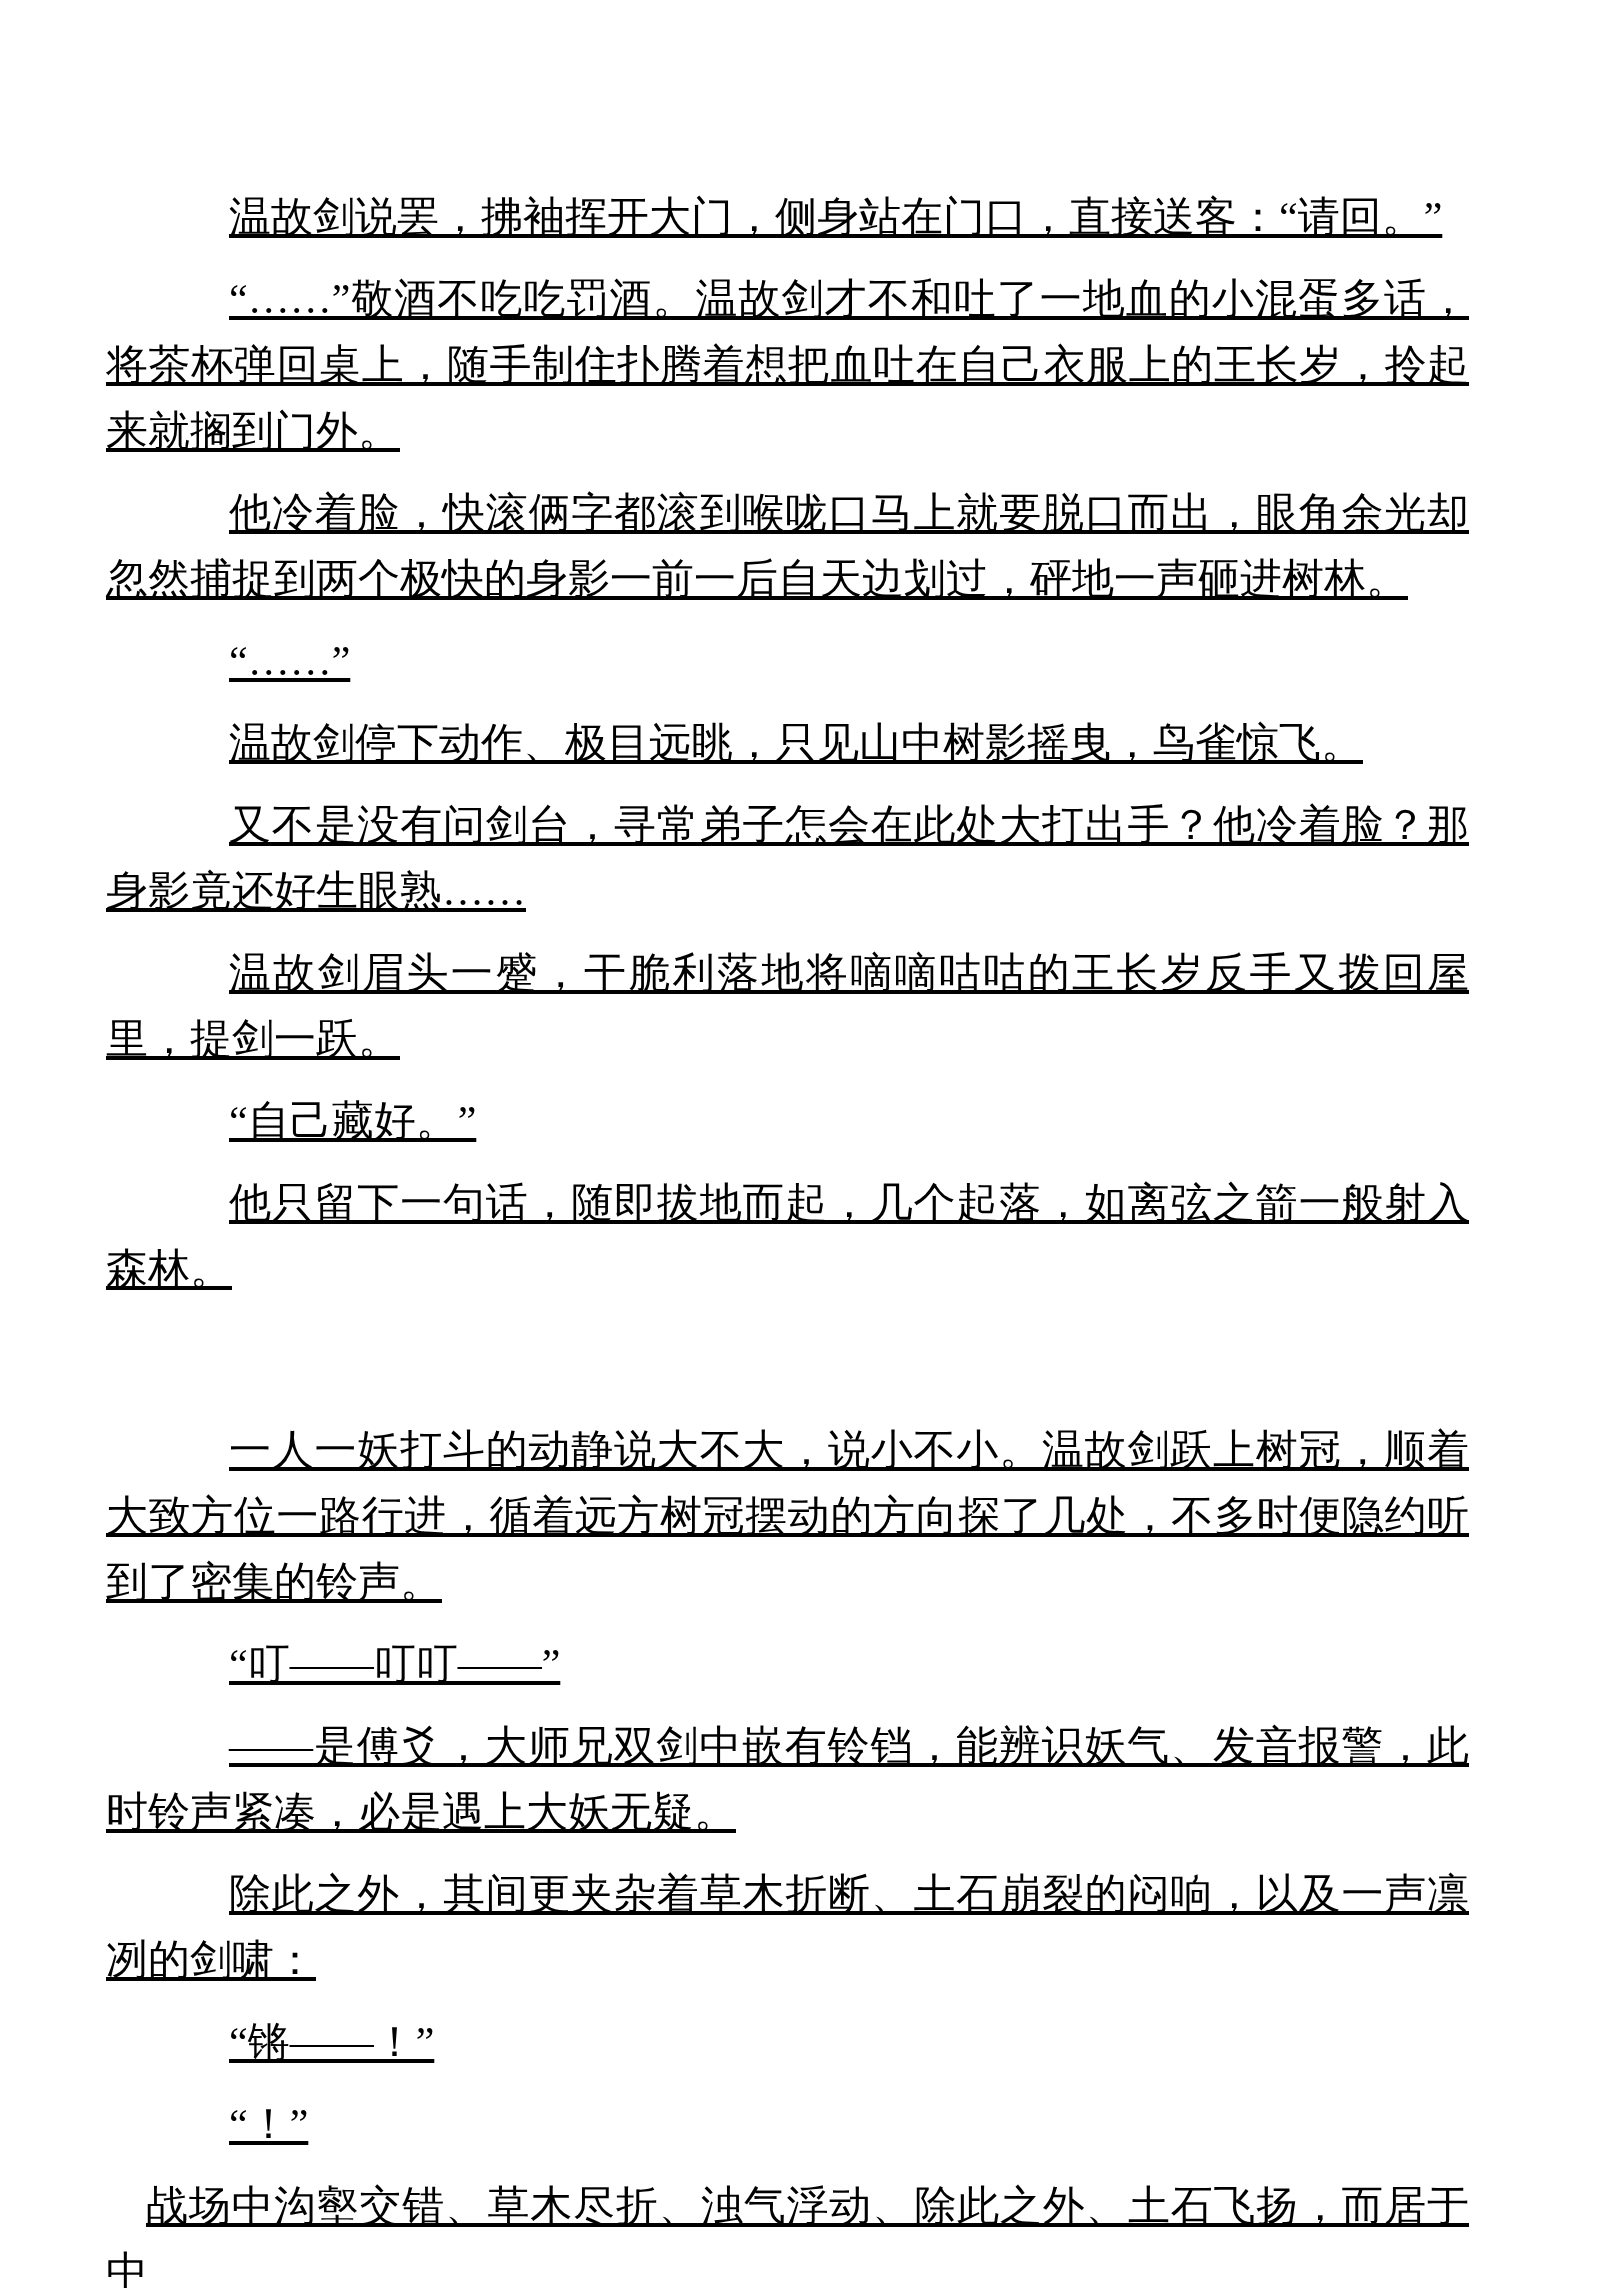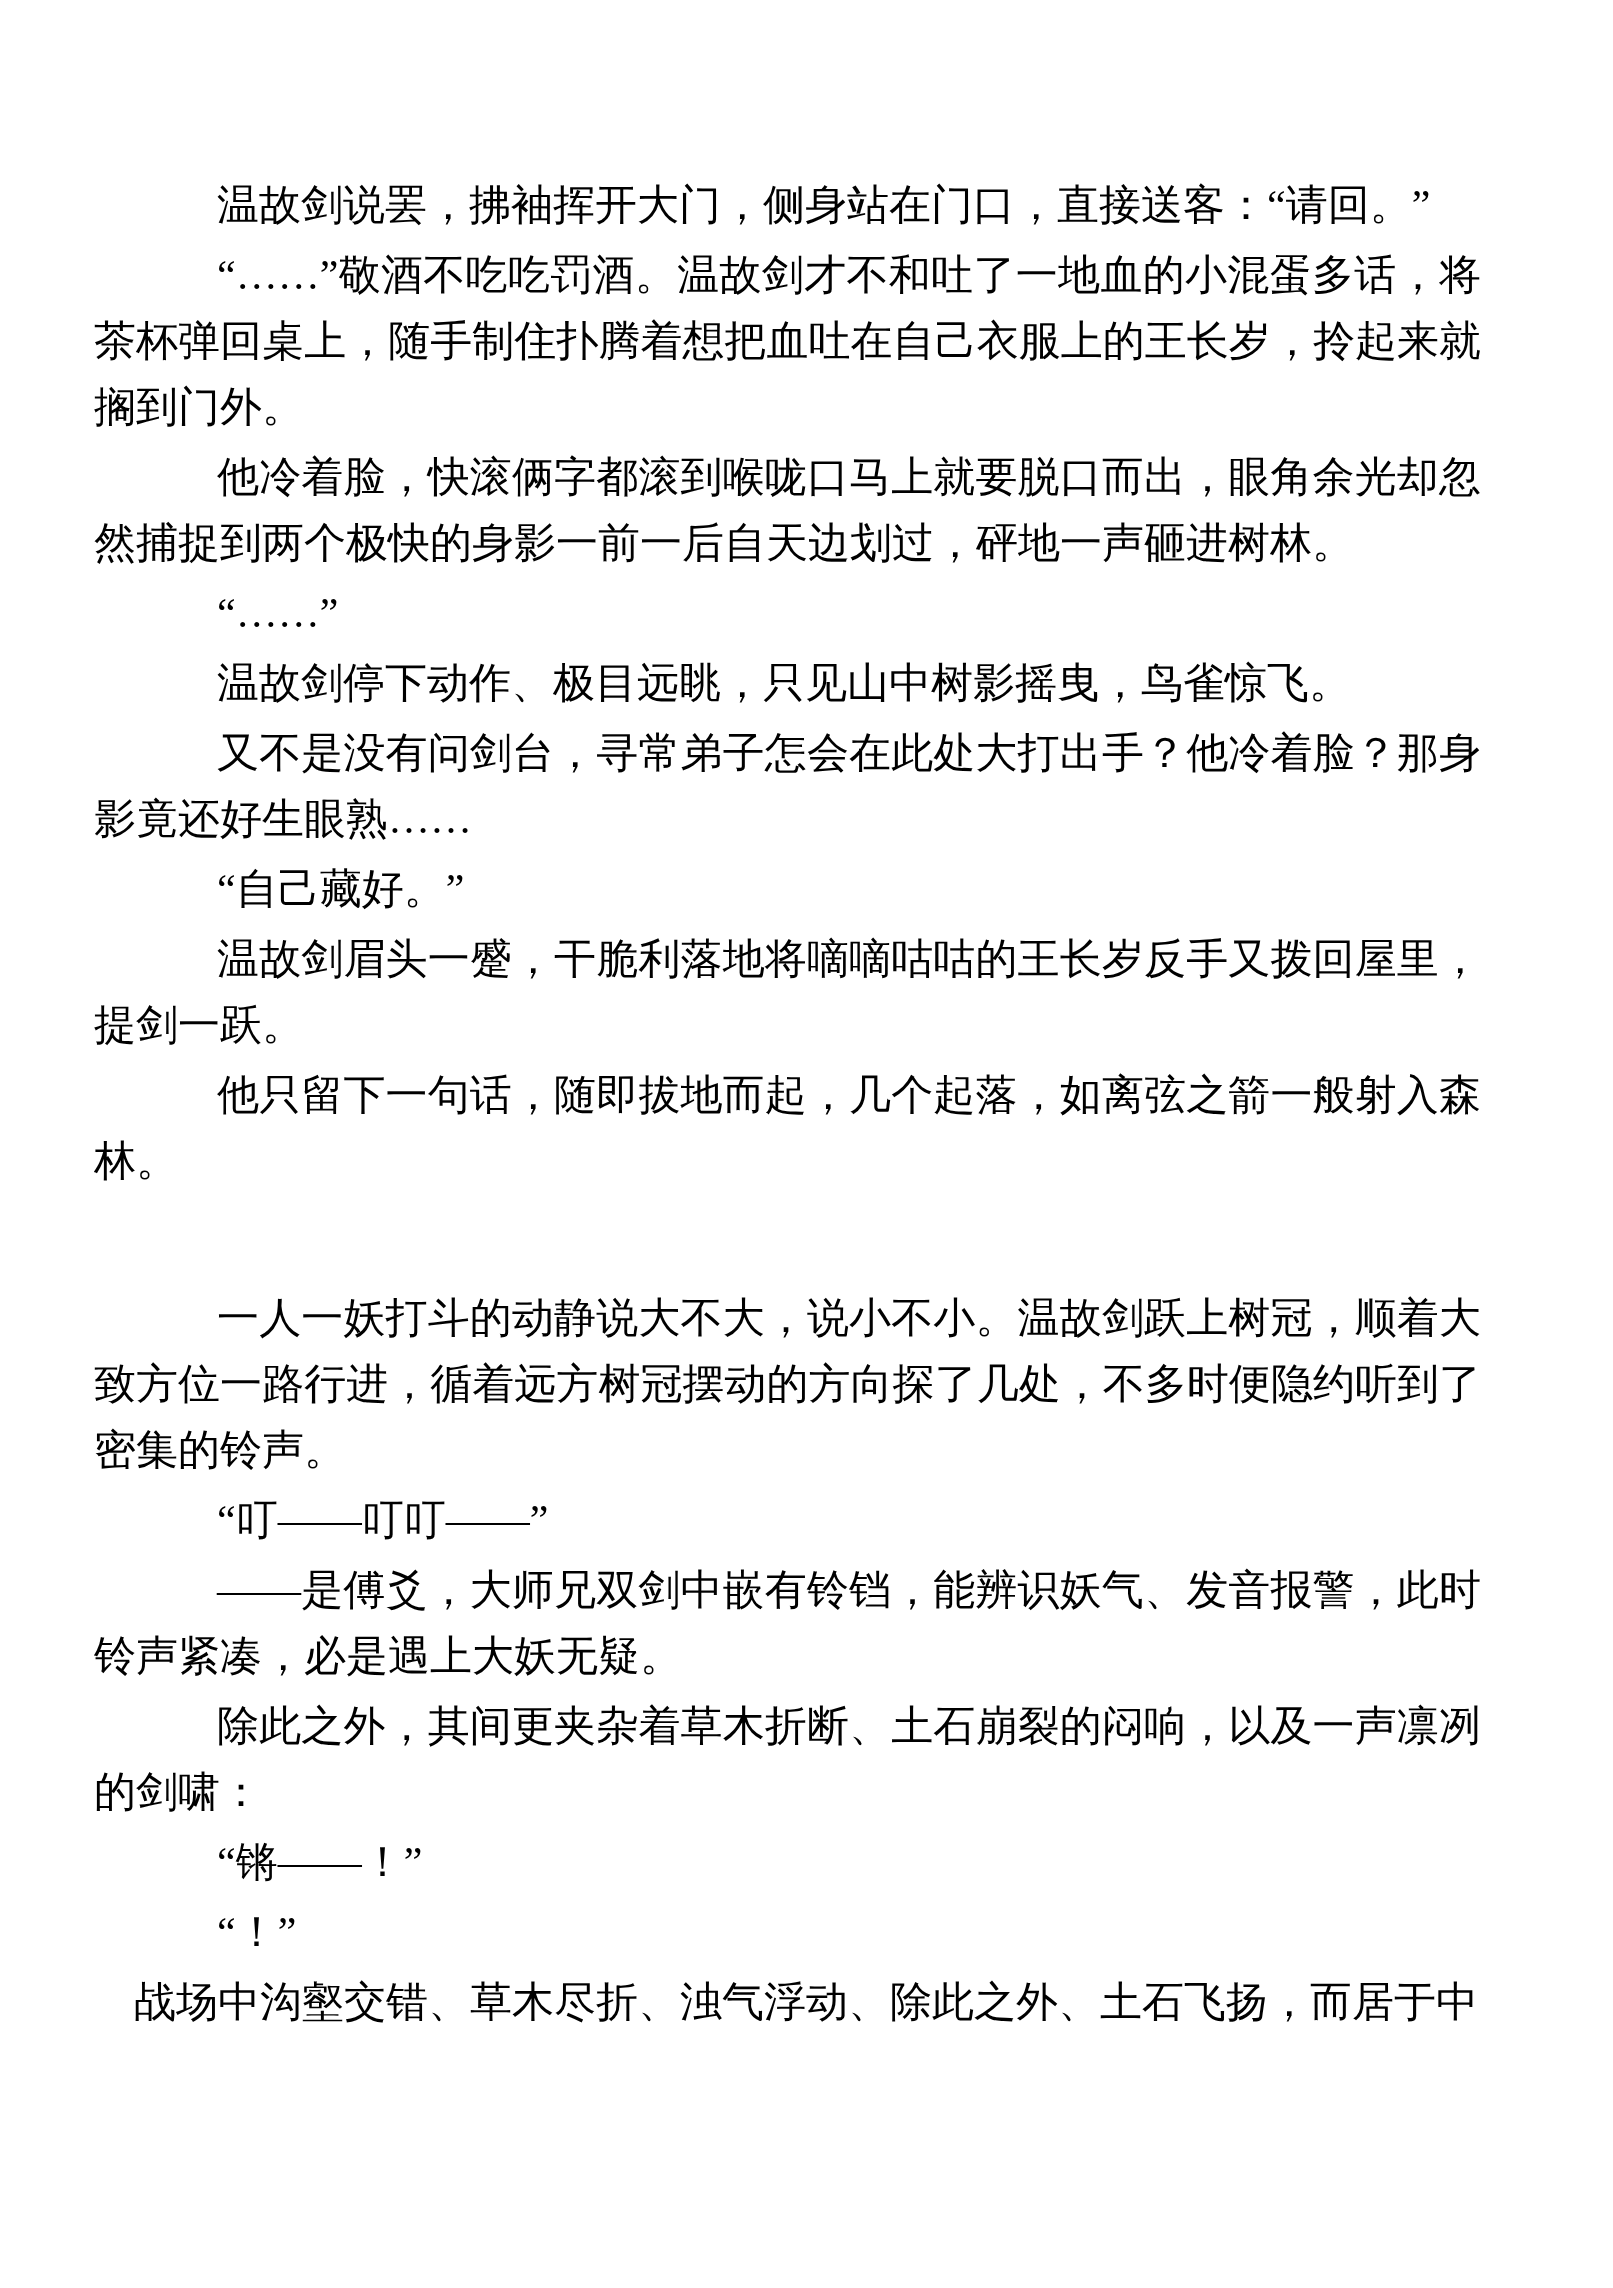--- a/index.html
+++ b/index.html
@@ -19,48 +19,49 @@
     position: absolute;
     left: 90px;
     top: 168px;
     width: 1395px;
     font-family: "Liberation Serif", "DejaVu Serif", serif;
     font-size: 42px;
     line-height: 66px;
     color: #000000;
   }
   .text-block p {
-    margin: 4px;
+    margin: 16px;
     padding: 0;
     text-align: justify;
     text-justify: inter-character;
     text-indent: 123px;
     word-break: break-all;
     overflow-wrap: break-word;
+    text-decoration: underline;
   }
   .text-block p.small-indent {
     text-indent: 40px;
   }
   .section-break {
     height: 83px;
   }
 </style>
 </head>
 <body>
 
 <div class="page">
   <div class="text-block" id="text-container">
       <p>温故剑说罢，拂袖挥开大门，侧身站在门口，直接送客：“请回。”</p>
       <p>“……”敬酒不吃吃罚酒。温故剑才不和吐了一地血的小混蛋多话，将茶杯弹回桌上，随手制住扑腾着想把血吐在自己衣服上的王长岁，拎起来就搁到门外。</p>
       <p>他冷着脸，快滚俩字都滚到喉咙口马上就要脱口而出，眼角余光却忽然捕捉到两个极快的身影一前一后自天边划过，砰地一声砸进树林。</p>
       <p>“……”</p>
       <p>温故剑停下动作、极目远眺，只见山中树影摇曳，鸟雀惊飞。</p>
       <p>又不是没有问剑台，寻常弟子怎会在此处大打出手？他冷着脸？那身影竟还好生眼熟……</p>
+      <p>温故剑眉头一蹙，干脆利落地将嘀嘀咕咕的王长岁反手又拨回屋里，提剑一跃。</p>
       <p>“自己藏好。”</p>
-      <p>温故剑眉头一蹙，干脆利落地将嘀嘀咕咕的王长岁反手又拨回屋里，提剑一跃。</p>
       <p>他只留下一句话，随即拔地而起，几个起落，如离弦之箭一般射入森林。</p>
       <div class="section-break"></div>
       <p>一人一妖打斗的动静说大不大，说小不小。温故剑跃上树冠，顺着大致方位一路行进，循着远方树冠摆动的方向探了几处，不多时便隐约听到了密集的铃声。</p>
       <p>“叮——叮叮——”</p>
       <p>——是傅爻，大师兄双剑中嵌有铃铛，能辨识妖气、发音报警，此时铃声紧凑，必是遇上大妖无疑。</p>
       <p>除此之外，其间更夹杂着草木折断、土石崩裂的闷响，以及一声凛冽的剑啸：</p>
       <p>“锵——！”</p>
       <p>“！”</p>
       <p class="small-indent">战场中沟壑交错、草木尽折、浊气浮动、除此之外、土石飞扬，而居于中</p>
     </div>

